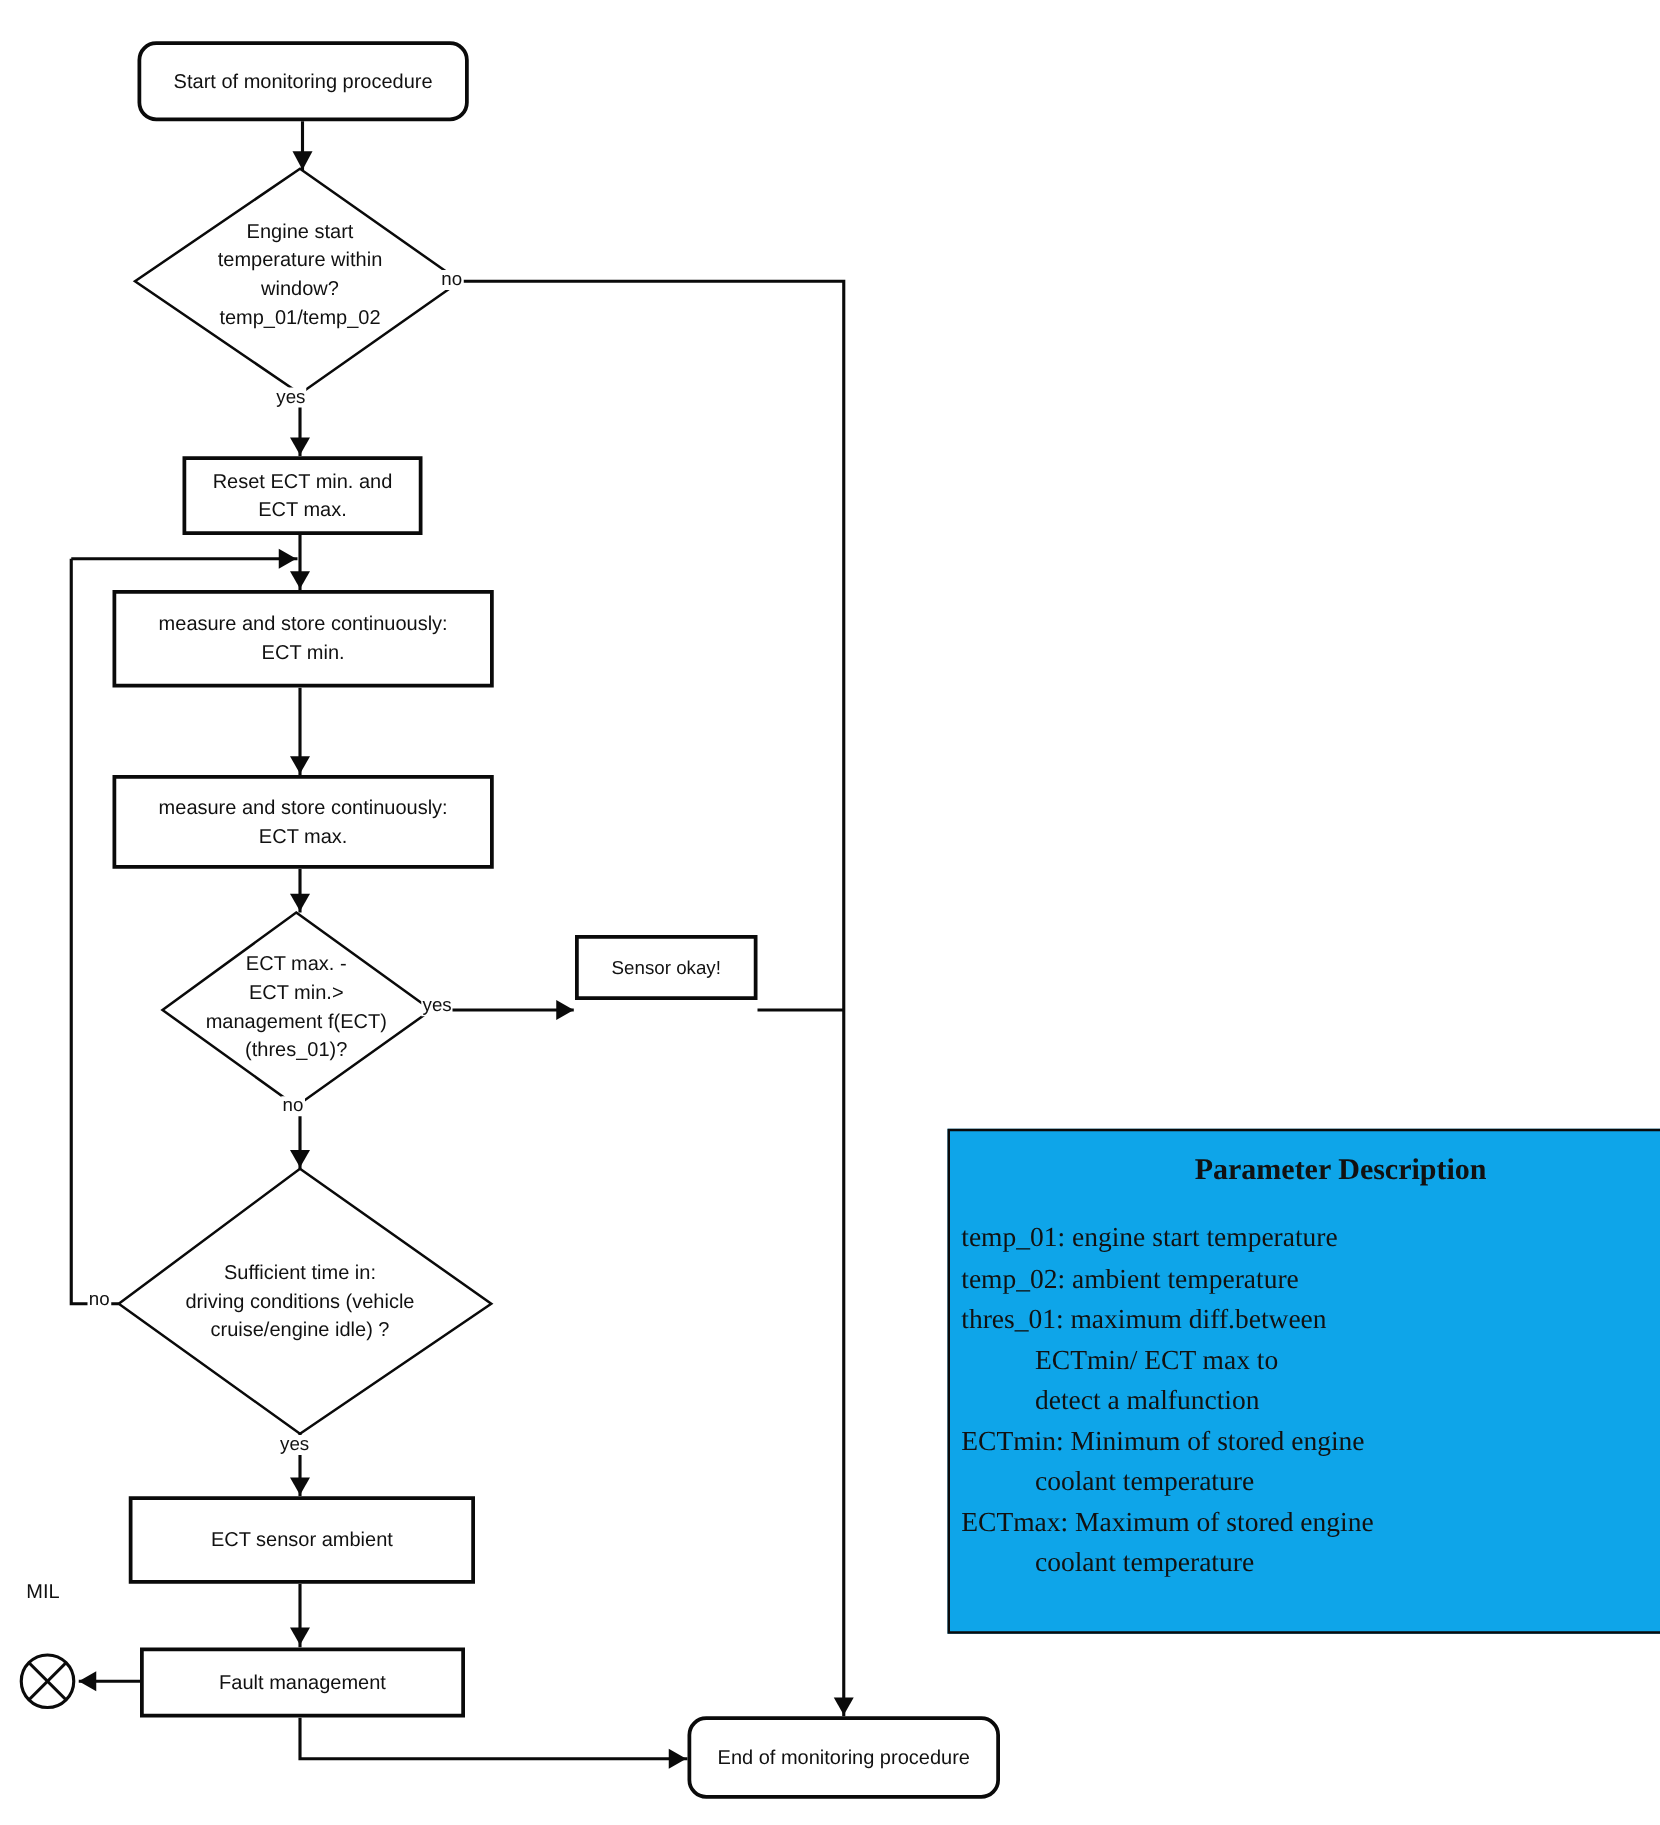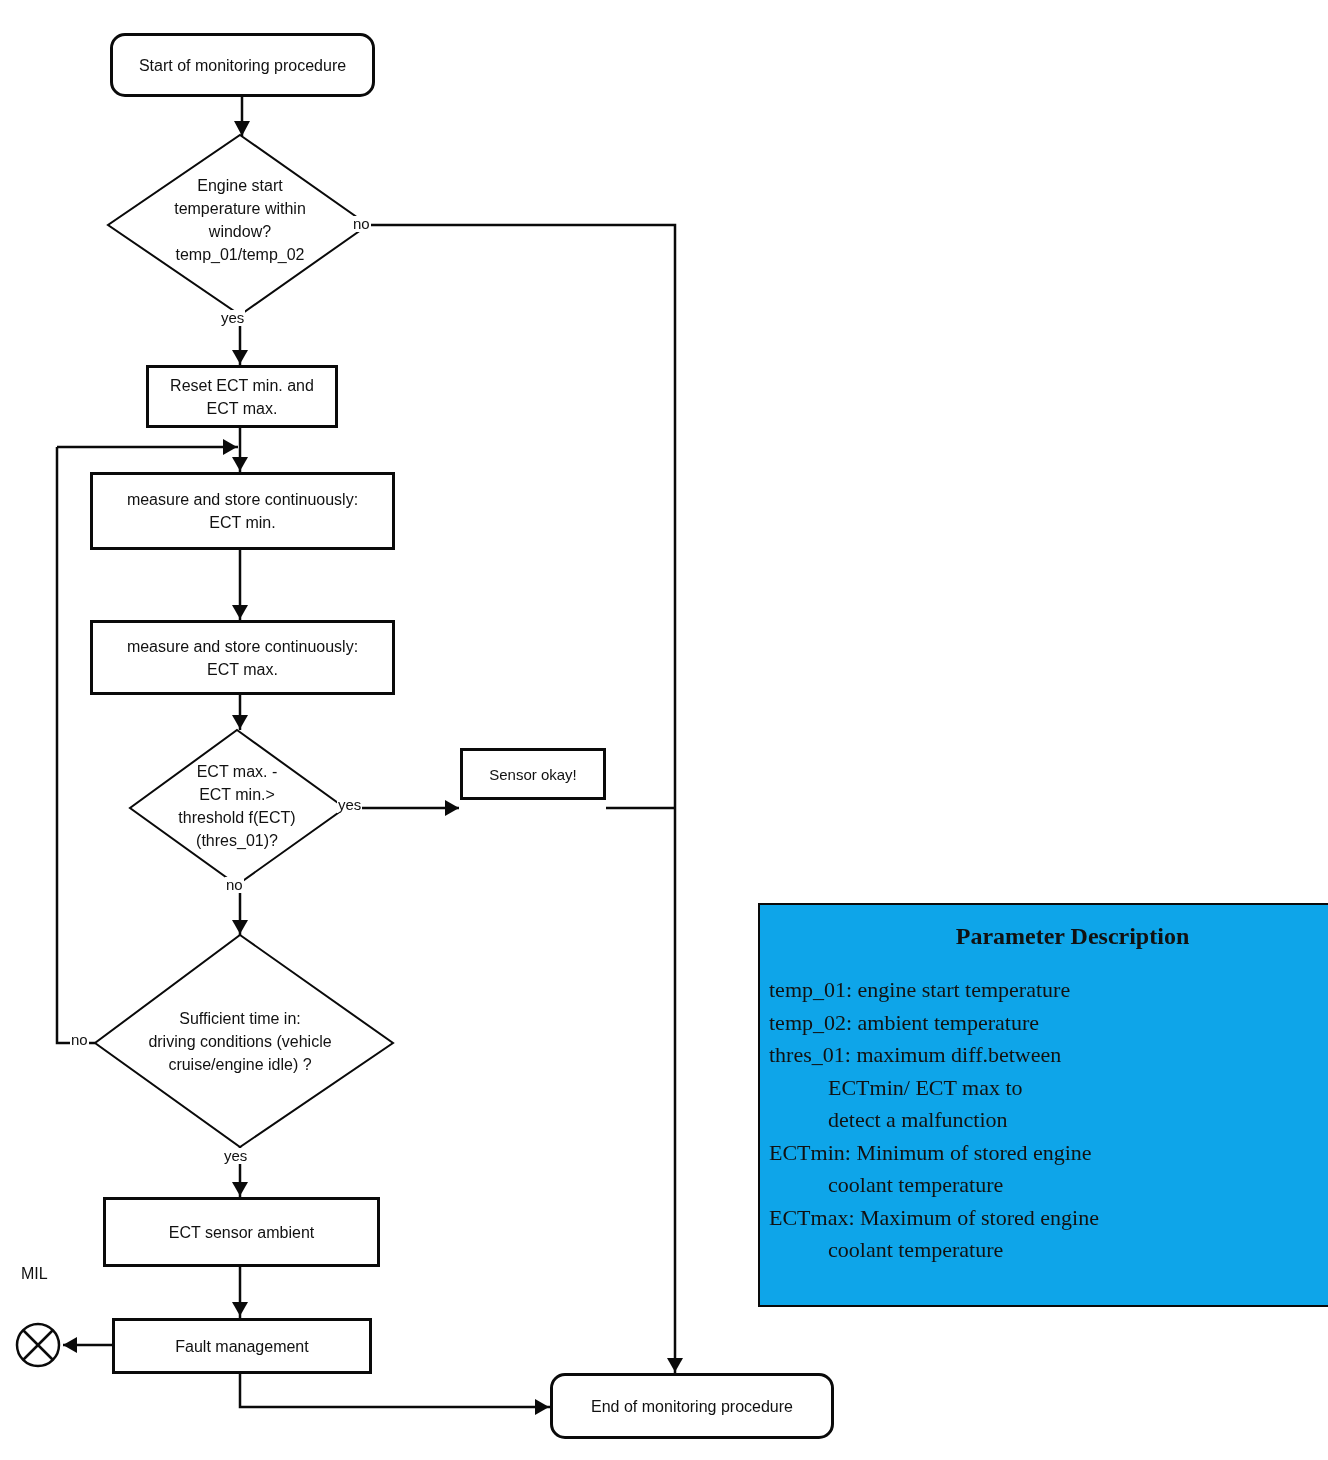--- a/index.html
+++ b/index.html
@@ -140,21 +140,21 @@
   </div>
 
   <div class="node" style="left:90px; top:620px; width:305px; height:75px;">
     <div>measure and store continuously:</div>
     <div>ECT max.</div>
   </div>
 
   <div class="dtext" style="left:132px; top:760px; width:210px;">
     <div>ECT max. -</div>
     <div>ECT min.&gt;</div>
-    <div>threshold f(ECT)</div>
+    <div>management f(ECT)</div>
     <div>(thres_01)?</div>
   </div>
 
   <div class="node" style="left:460px; top:748px; width:146px; height:52px; font-size:15px;">
     <div>Sensor okay!</div>
   </div>
 
   <div class="dtext" style="left:100px; top:1007px; width:280px;">
     <div>Sufficient time in:</div>
     <div>driving conditions (vehicle</div>
@@ -162,21 +162,21 @@
   </div>
 
   <div class="node" style="left:103px; top:1197px; width:277px; height:70px;">
     <div>ECT sensor ambient</div>
   </div>
 
   <div class="node" style="left:112px; top:1318px; width:260px; height:56px;">
     <div>Fault management</div>
   </div>
 
-  <div class="node rounded" style="left:550px; top:1373px; width:284px; height:66px;">
+  <div class="node rounded" style="left:550px; top:1373px; width:250px; height:66px;">
     <div>End of monitoring procedure</div>
   </div>
 
   <div class="elabel" style="left:352px; top:216px;">no</div>
   <div class="elabel" style="left:220px; top:310px;">yes</div>
   <div class="elabel" style="left:337px; top:797px;">yes</div>
   <div class="elabel" style="left:225px; top:877px;">no</div>
   <div class="elabel" style="left:70px; top:1032px;">no</div>
   <div class="elabel" style="left:223px; top:1148px;">yes</div>
 

